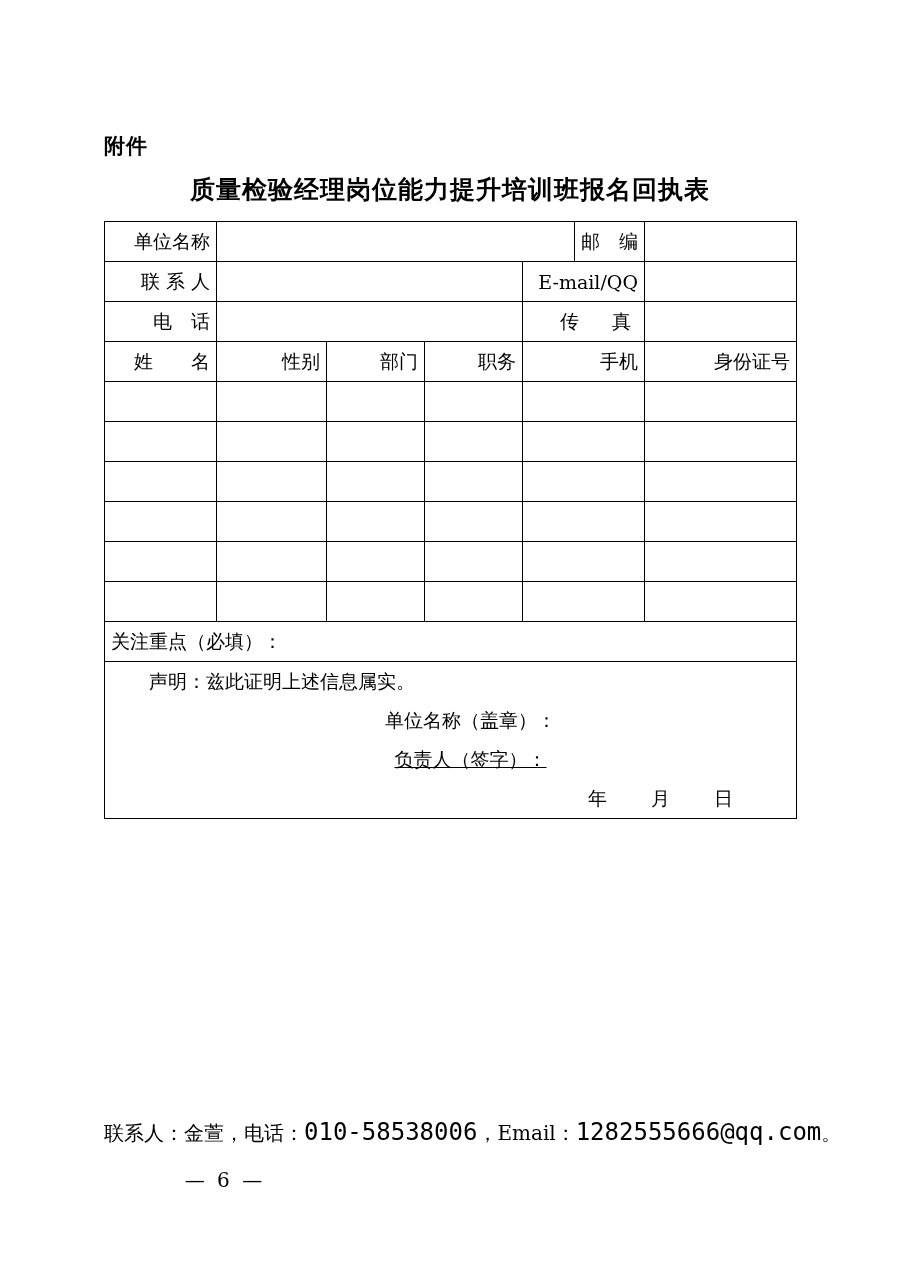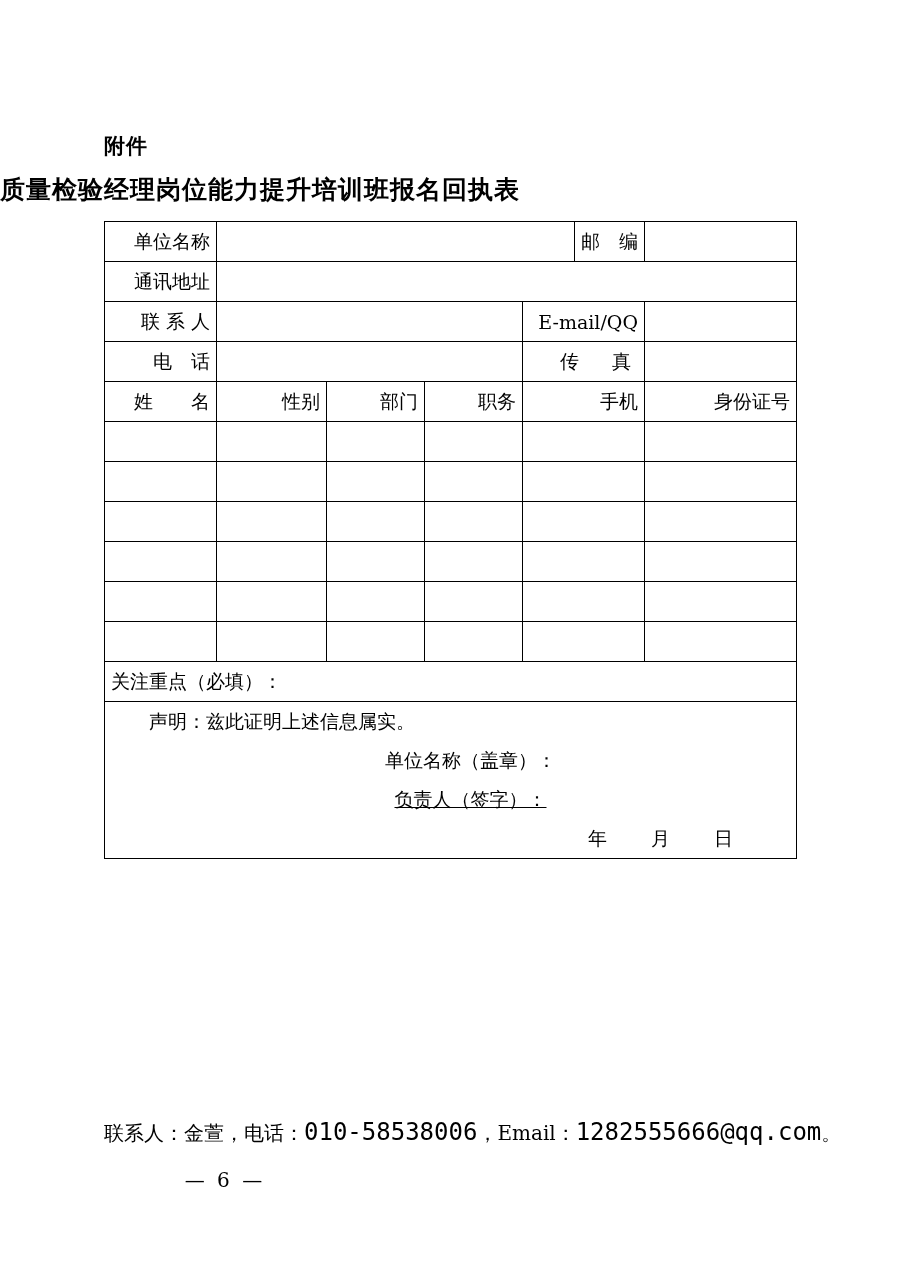--- a/index.html
+++ b/index.html
@@ -28,20 +28,21 @@
     font-family: "DejaVu Sans", "Liberation Sans", sans-serif;
     font-weight: bold;
     font-size: 21px;
     letter-spacing: 1px;
   }
   .doc-title {
     position: absolute;
     left: 0;
     top: 173px;
     width: 900px;
+    text-align: center;
     font-family: "DejaVu Serif", "Liberation Serif", serif;
     font-weight: bold;
     font-size: 25px;
     letter-spacing: 1px;
   }
   table.form {
     position: absolute;
     left: 104px;
     top: 221px;
     width: 692px;
@@ -154,24 +155,20 @@
       <col style="width:152px">
     </colgroup>
     <tbody>
       <tr>
         <td class="lbl">单位名称</td>
         <td colspan="4"></td>
         <td class="lbl">邮　编</td>
         <td></td>
       </tr>
       <tr>
-        <td class="lbl">通讯地址</td>
-        <td colspan="6"></td>
-      </tr>
-      <tr>
         <td class="lbl">联 系 人</td>
         <td colspan="3"></td>
         <td colspan="2" class="lbl mono">E-mail/QQ</td>
         <td></td>
       </tr>
       <tr>
         <td class="lbl">电　话</td>
         <td colspan="3"></td>
         <td colspan="2" class="lbl spaced1">传　真</td>
         <td></td>

